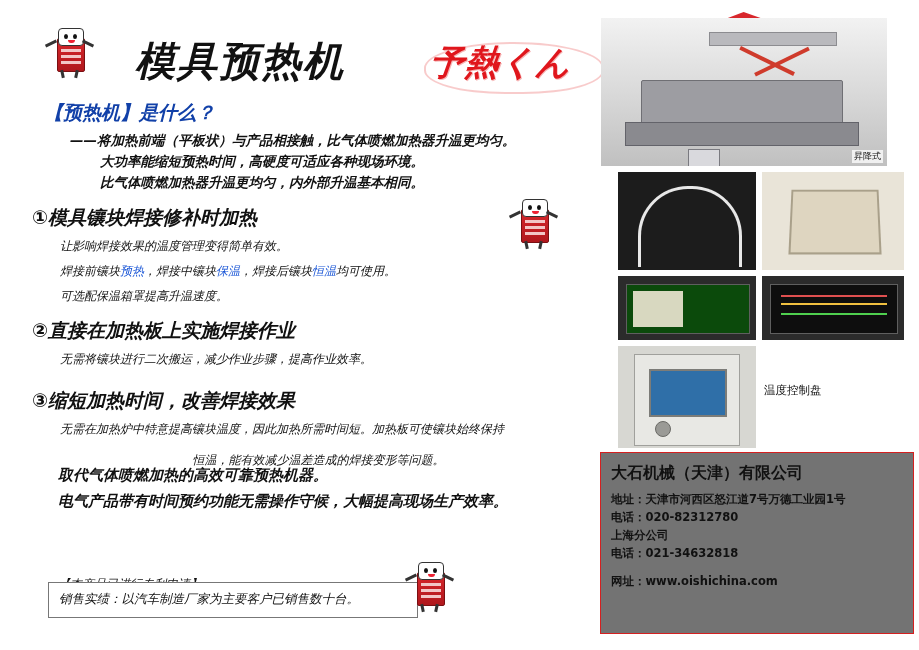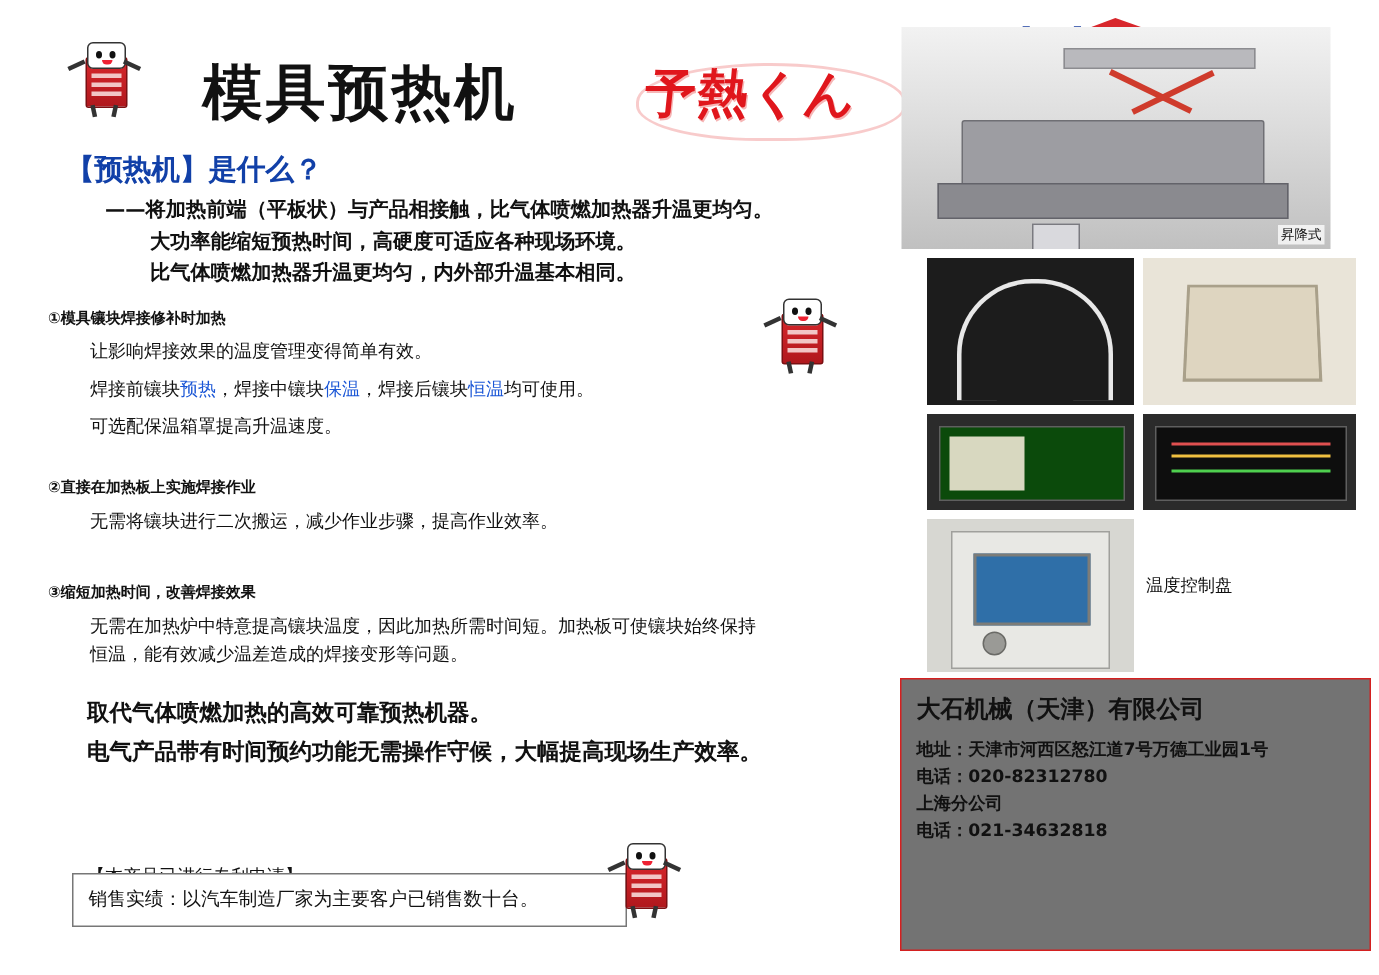--- a/index.html
+++ b/index.html
@@ -10,21 +10,21 @@
     overflow:hidden;
     position:relative;
   }
   .page{
     position:relative;width:919px;height:650px;
     background:#fff;
     box-sizing:border-box;
   }
   
   .left{
-    position:absolute;left:0;top:0;width:600px;height:468px;
+    position:absolute;left:0;top:0;width:600px;height:468px;font-style:italic;
   }
   .title-row{
     position:absolute;left:40px;top:18px;width:560px;height:72px;
   }
   .mascot{
     position:absolute;
     width:42px;height:54px;
   }
   .mascot .body{
     position:absolute;left:7px;top:12px;width:26px;height:32px;
@@ -90,21 +90,21 @@
     position:absolute;left:70px;top:130px;width:520px;
     font-size:13.5px;color:#111;line-height:21px;
   }
   .lead .l2,.lead .l3{display:block;margin-left:30px;font-weight:bold;}
   .lead .l1{font-weight:bold;}
 
   .item{
     position:absolute;left:32px;width:545px;
   }
   .item h3{
-    margin:0;font-size:10px;font-weight:bold;color:#111;
+    margin:0;font-size:19px;font-weight:bold;color:#111;
   }
   .item p{
     margin:6px 0 0 28px;font-size:12px;color:#111;line-height:19px;
   }
   .blue{color:#1a56d6;}
   #item1{top:205px;}
   #item2{top:318px;}
   #item3{top:388px;}
 
   .concl{
@@ -284,21 +284,21 @@
     </div>
 
     <div class="item" id="item2">
       <h3>②直接在加热板上实施焊接作业</h3>
       <p>无需将镶块进行二次搬运，减少作业步骤，提高作业效率。</p>
     </div>
 
     <div class="item" id="item3">
       <h3>③缩短加热时间，改善焊接效果</h3>
       <p>无需在加热炉中特意提高镶块温度，因此加热所需时间短。加热板可使镶块始终保持</p>
-      <p style="margin-top:0;">恒温，能有效减少温差造成的焊接变形等问题。</p>
+      <p style="margin-top:12px;text-align:center;">恒温，能有效减少温差造成的焊接变形等问题。</p>
     </div>
 
     <div class="concl">
       <div>取代气体喷燃加热的高效可靠预热机器。</div>
       <div>电气产品带有时间预约功能无需操作守候，大幅提高现场生产效率。</div>
     </div>
 
     <div class="patent">【本产品已进行专利申请】</div>
 
     <div class="sales-box">
@@ -362,15 +362,16 @@
     <div class="photo-caption">
       <div>温度控制盘</div>
     </div>
 
     <div class="company">
       <div class="cname">大石机械（天津）有限公司</div>
       <div class="line">地址：天津市河西区怒江道7号万德工业园1号</div>
       <div class="line">电话：020-82312780</div>
       <div class="line">上海分公司</div>
       <div class="line">电话：021-34632818</div>
+      <div class="web">网址：www.oishichina.com</div>
     </div>
   </div>
 </div>
 
 </body></html>

